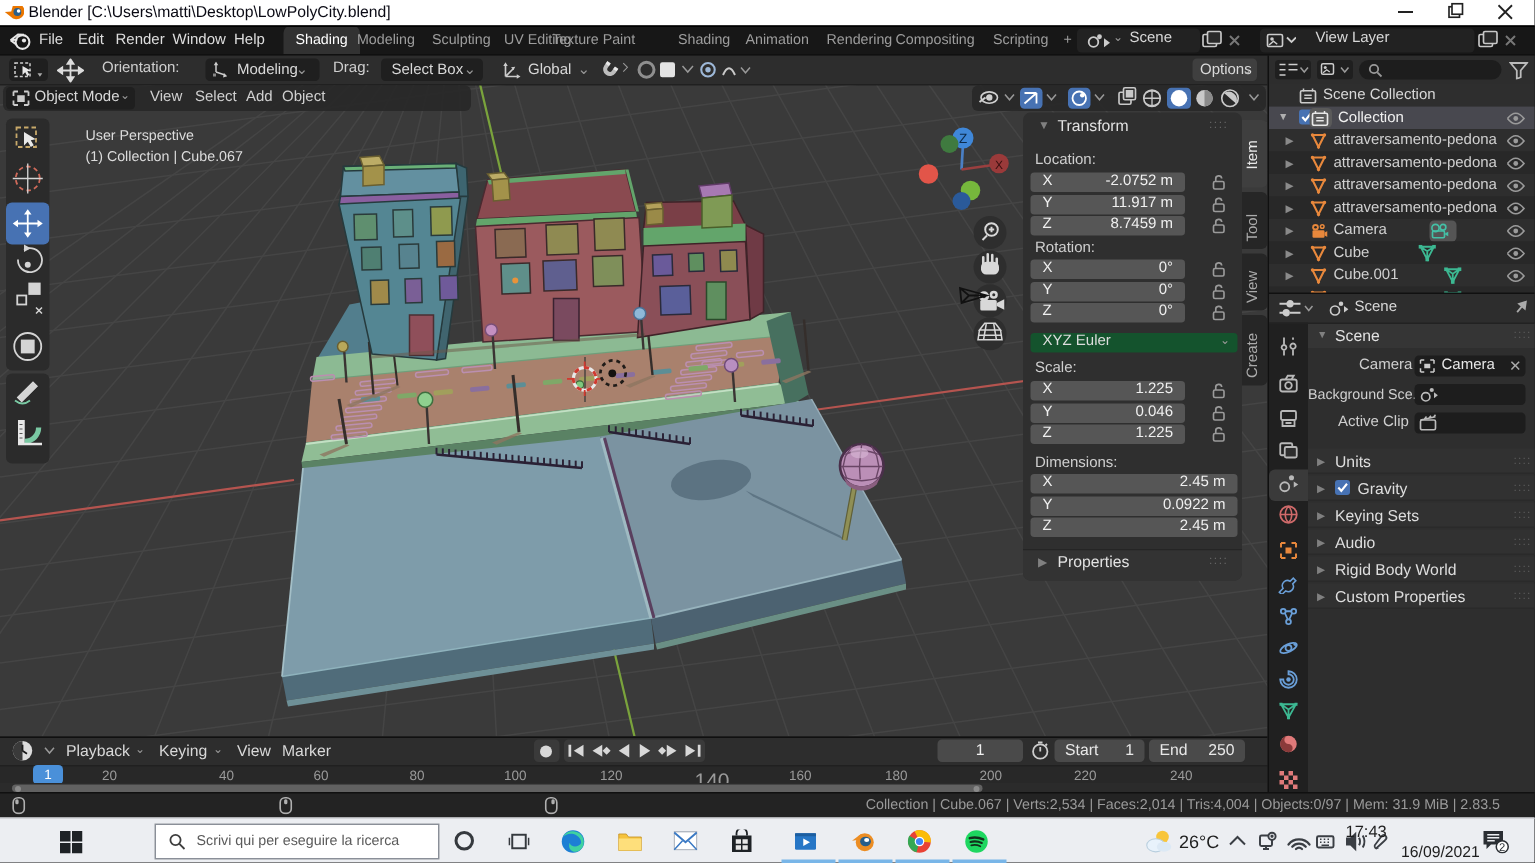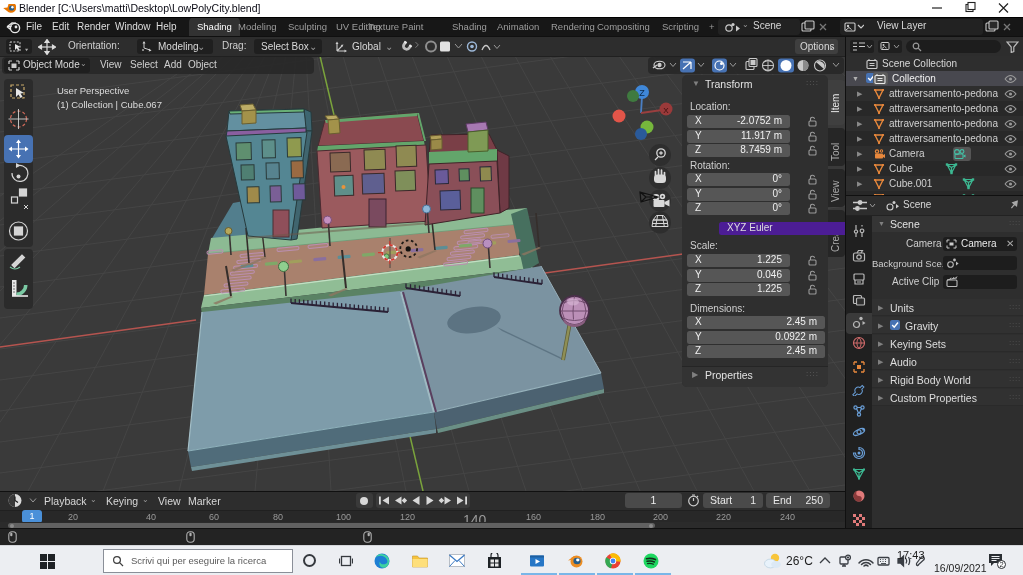--- a/index.html
+++ b/index.html
@@ -599,21 +599,21 @@
 <path d="M3.5 5 v-1.5 a2 2 0 0 1 4 -0.5" fill="none" stroke="#9a9a9a" stroke-width="1.1"></path>
       </svg>
 <div class="abs" style="left:687px;top:146px;width:103px;height:13px;background:#565656;border-radius:2.5px;color:#f0f0f0;font-size:10px;">
         <span class="abs" style="left:8px;top:0px;">Z</span>
         <span class="abs" style="right:8px;top:0px;">0°</span>
       </div>
 <svg class="abs" style="left:807px;top:147px" width="11" height="11" viewBox="0 0 11 11">
 <rect x="2" y="5" width="7" height="5" rx="1" fill="none" stroke="#9a9a9a" stroke-width="1.1"></rect>
 <path d="M3.5 5 v-1.5 a2 2 0 0 1 4 -0.5" fill="none" stroke="#9a9a9a" stroke-width="1.1"></path>
       </svg>
-<div class="abs" style="left:687px;top:166px;width:138px;height:13px;background:#4c1d95;border-radius:2.5px;color:#ddd;font-size:10px;margin-left:32px;">
+<div class="abs" style="left:687px;top:166px;width:138px;height:13px;background:#14532d;border-radius:2.5px;color:#ddd;font-size:10px;">
         <span class="abs" style="left:8px;top:0px;">XYZ Euler</span>
         <span class="abs" style="right:5px;top:0px;color:#999;font-size:8px;">⌄</span>
       </div>
 <span class="abs" style="left:690px;top:184px;color:#cfcfcf;font-size:10px;">Scale:</span>
 <div class="abs" style="left:687px;top:198px;width:103px;height:13px;background:#565656;border-radius:2.5px;color:#f0f0f0;font-size:10px;">
         <span class="abs" style="left:8px;top:0px;">X</span>
         <span class="abs" style="right:8px;top:0px;">1.225</span>
       </div>
 <svg class="abs" style="left:807px;top:199px" width="11" height="11" viewBox="0 0 11 11">
 <rect x="2" y="5" width="7" height="5" rx="1" fill="none" stroke="#9a9a9a" stroke-width="1.1"></rect>
@@ -1043,20 +1043,21 @@
 <rect x="2.2" y="1.8" width="2.2" height="3.4" rx="1" fill="#b0b0b0"></rect>
 </svg>
 <svg class="abs" style="left:186px;top:3px" width="9" height="12" viewBox="0 0 9 12">
 <rect x="0.8" y="0.8" width="7.4" height="10.4" rx="3.2" fill="none" stroke="#b0b0b0" stroke-width="1.1"></rect>
 <rect x="3.4" y="1.8" width="2.2" height="3.4" rx="1" fill="#b0b0b0"></rect>
 </svg>
 <svg class="abs" style="left:363px;top:3px" width="9" height="12" viewBox="0 0 9 12">
 <rect x="0.8" y="0.8" width="7.4" height="10.4" rx="3.2" fill="none" stroke="#b0b0b0" stroke-width="1.1"></rect>
 <rect x="4.6" y="1.8" width="2.2" height="3.4" rx="1" fill="#b0b0b0"></rect>
 </svg>
+<span class="abs" style="right:23px;top:2.5px;">Collection | Cube.067 | Verts:2,534 | Faces:2,014 | Tris:4,004 | Objects:0/97 | Mem: 31.9 MiB | 2.83.5</span>
 </div>
 <div class="abs" id="taskbar">
 <svg class="abs" style="left:40px;top:8px" width="15" height="15" viewBox="0 0 15 15">
         <g fill="#1e2226">
           <rect x="0" y="0" width="7" height="7"></rect>
           <rect x="8" y="0" width="7" height="7"></rect>
           <rect x="0" y="8" width="7" height="7"></rect>
           <rect x="8" y="8" width="7" height="7"></rect>
         </g>
       </svg>

